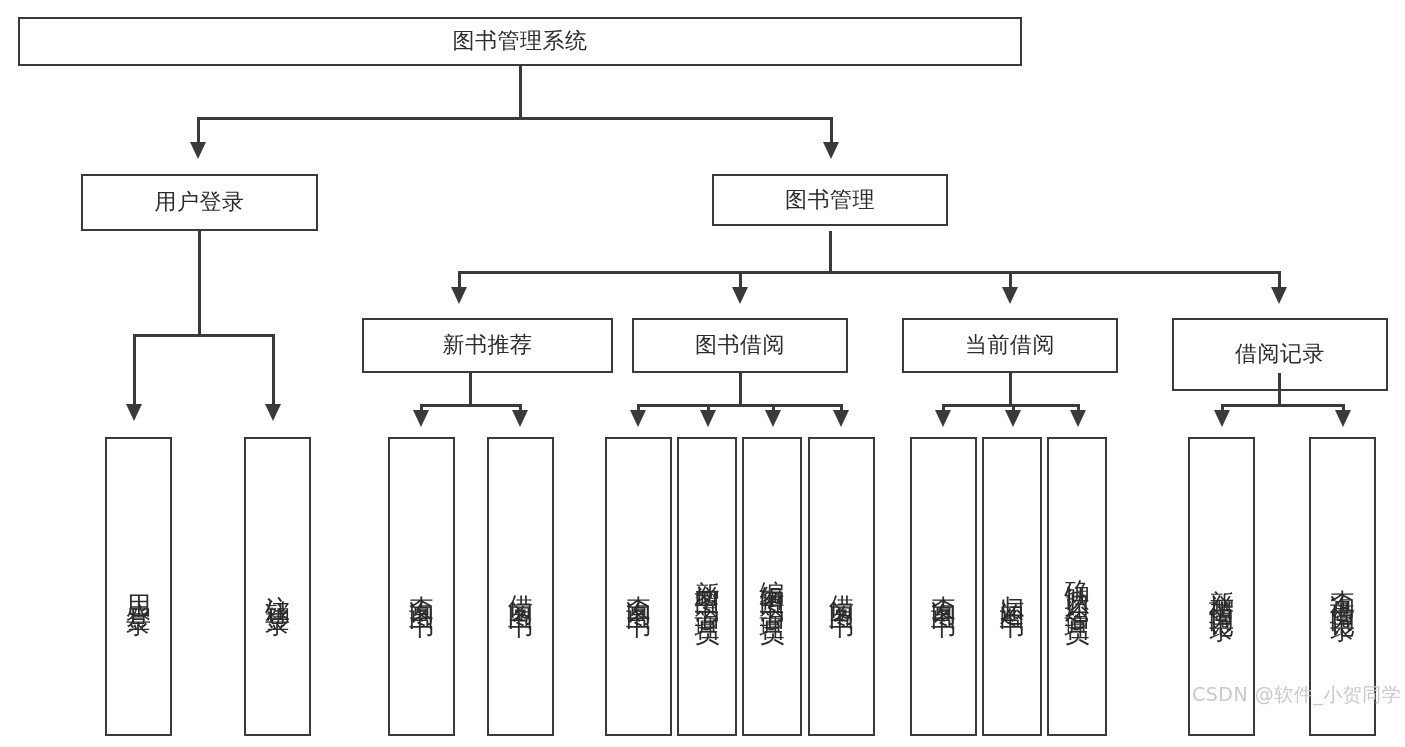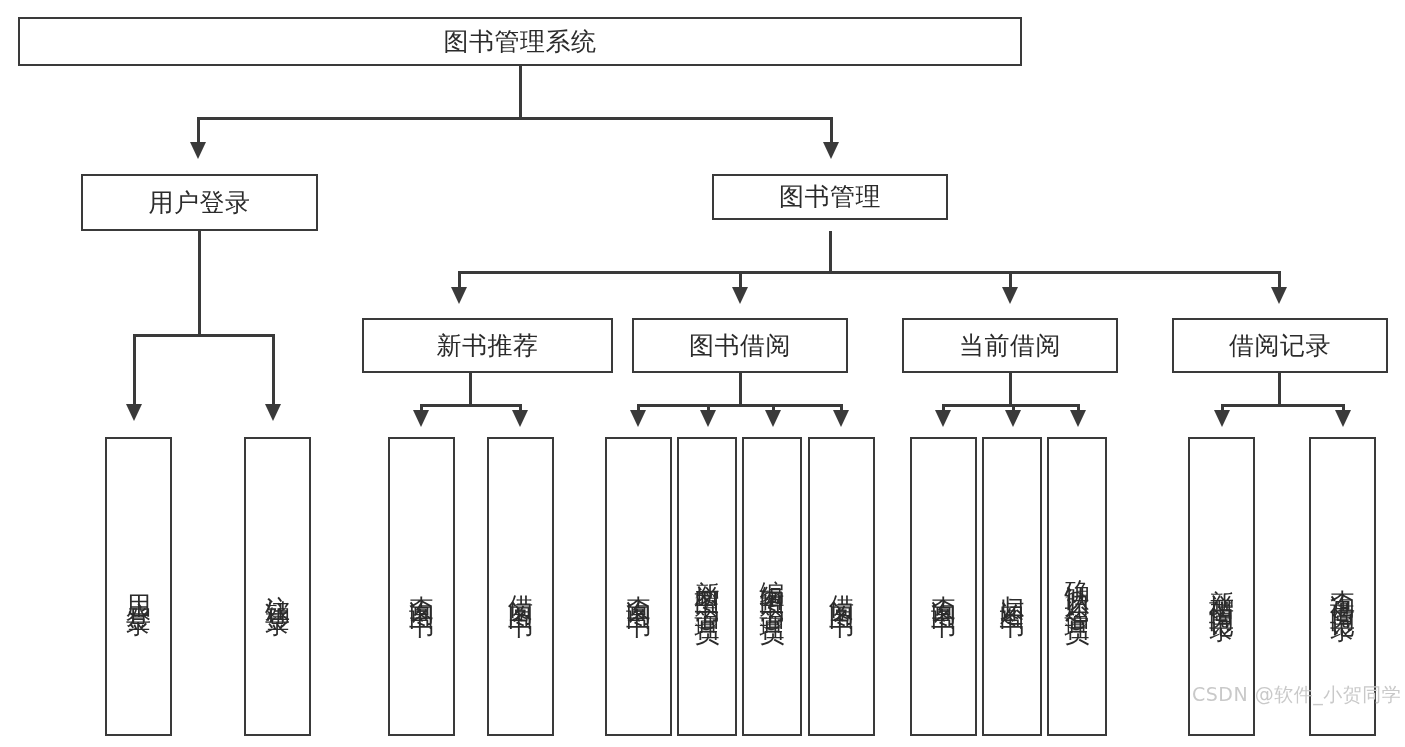--- a/index.html
+++ b/index.html
@@ -3,21 +3,21 @@
 <meta charset="utf-8">
 <style>
   html,body{margin:0;padding:0;background:#ffffff;}
   body{font-family:"DejaVu Sans","Liberation Sans",sans-serif;}
   #canvas{position:relative;width:1405px;height:747px;background:#ffffff;overflow:hidden;}
 
   .node{position:absolute;box-sizing:border-box;background:#ffffff;
         border:2.5px solid #3a3a3a;display:flex;align-items:center;justify-content:center;}
   .node .label{color:#2b2b2b;line-height:1.12;text-align:center;white-space:pre-line;}
 
-  .h-node .label{font-size:25px;letter-spacing:0.5px;}
+  .h-node .label{font-size:22px;letter-spacing:0.5px;}
   .v-node .label{writing-mode:vertical-rl;text-orientation:upright;
                  font-size:25px;letter-spacing:6px;line-height:1.0;}
 
   .link{position:absolute;background:#3a3a3a;}
   .link.v{width:3px;}
   .link.h{height:3px;}
 
   .arrow{position:absolute;width:0;height:0;
          border-left:8px solid transparent;border-right:8px solid transparent;
          border-top:17px solid #3a3a3a;}
@@ -37,21 +37,21 @@
   <div class="link v" style="left:519px;top:66px;height:52px;"></div>
   <div class="link h" style="left:197px;top:117px;width:636px;"></div>
   <div class="link v" style="left:197px;top:117px;height:28px;"></div>
   <div class="link v" style="left:830px;top:117px;height:28px;"></div>
   <div class="arrow" style="left:190px;top:142px;"></div>
   <div class="arrow" style="left:823px;top:142px;"></div>
 
   <div class="node h-node" style="left:81px;top:174px;width:237px;height:57px;">
     <span class="label">用户登录</span>
   </div>
-  <div class="node h-node" style="left:712px;top:174px;width:236px;height:46px;">
+  <div class="node h-node" style="left:712px;top:174px;width:236px;height:52px;">
     <span class="label">图书管理</span>
   </div>
 
   <div class="link v" style="left:198px;top:231px;height:105px;"></div>
   <div class="link h" style="left:133px;top:334px;width:142px;"></div>
   <div class="link v" style="left:133px;top:334px;height:73px;"></div>
   <div class="link v" style="left:272px;top:334px;height:73px;"></div>
   <div class="arrow" style="left:126px;top:404px;"></div>
   <div class="arrow" style="left:265px;top:404px;"></div>
 
@@ -68,21 +68,21 @@
 
   <div class="node h-node" style="left:362px;top:318px;width:251px;height:55px;">
     <span class="label">新书推荐</span>
   </div>
   <div class="node h-node" style="left:632px;top:318px;width:216px;height:55px;">
     <span class="label">图书借阅</span>
   </div>
   <div class="node h-node" style="left:902px;top:318px;width:216px;height:55px;">
     <span class="label">当前借阅</span>
   </div>
-  <div class="node h-node" style="left:1172px;top:318px;width:216px;height:55px;">
+  <div class="node h-node" style="left:1172px;top:318px;width:216px;height:73px;">
     <span class="label">借阅记录</span>
   </div>
 
   <div class="link v" style="left:469px;top:373px;height:33px;"></div>
   <div class="link h" style="left:420px;top:404px;width:101px;"></div>
   <div class="link v" style="left:420px;top:404px;height:8px;"></div>
   <div class="link v" style="left:519px;top:404px;height:8px;"></div>
   <div class="arrow" style="left:413px;top:410px;"></div>
   <div class="arrow" style="left:512px;top:410px;"></div>
 

